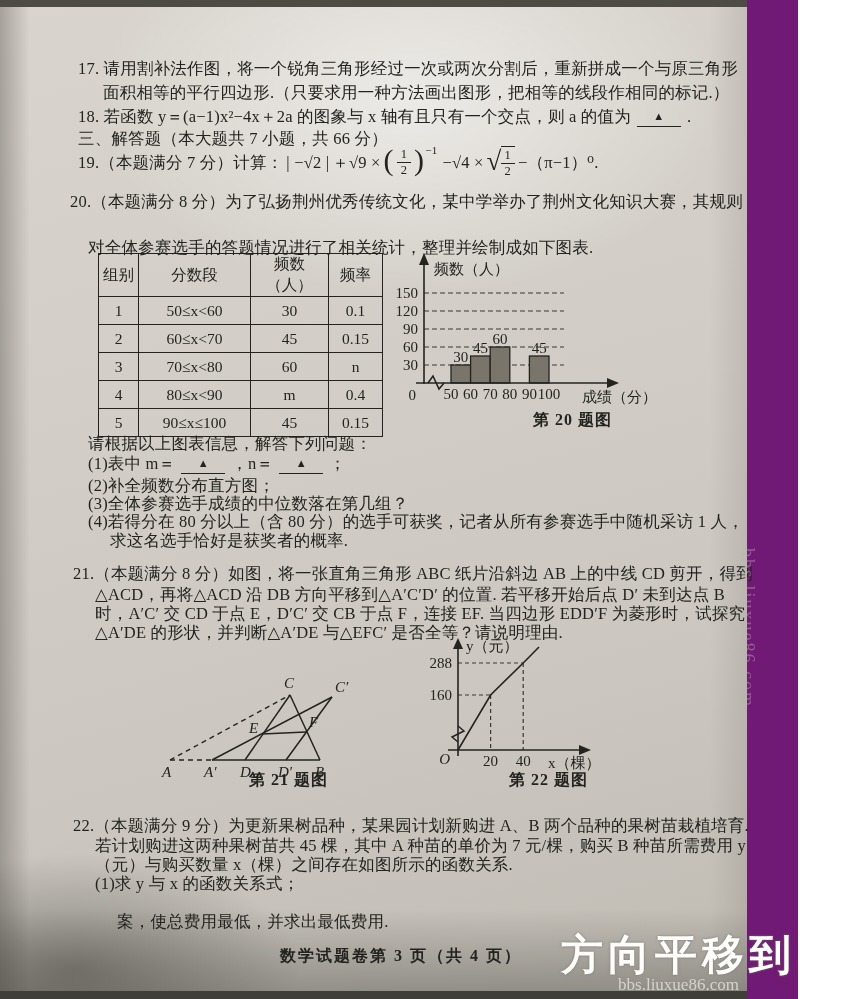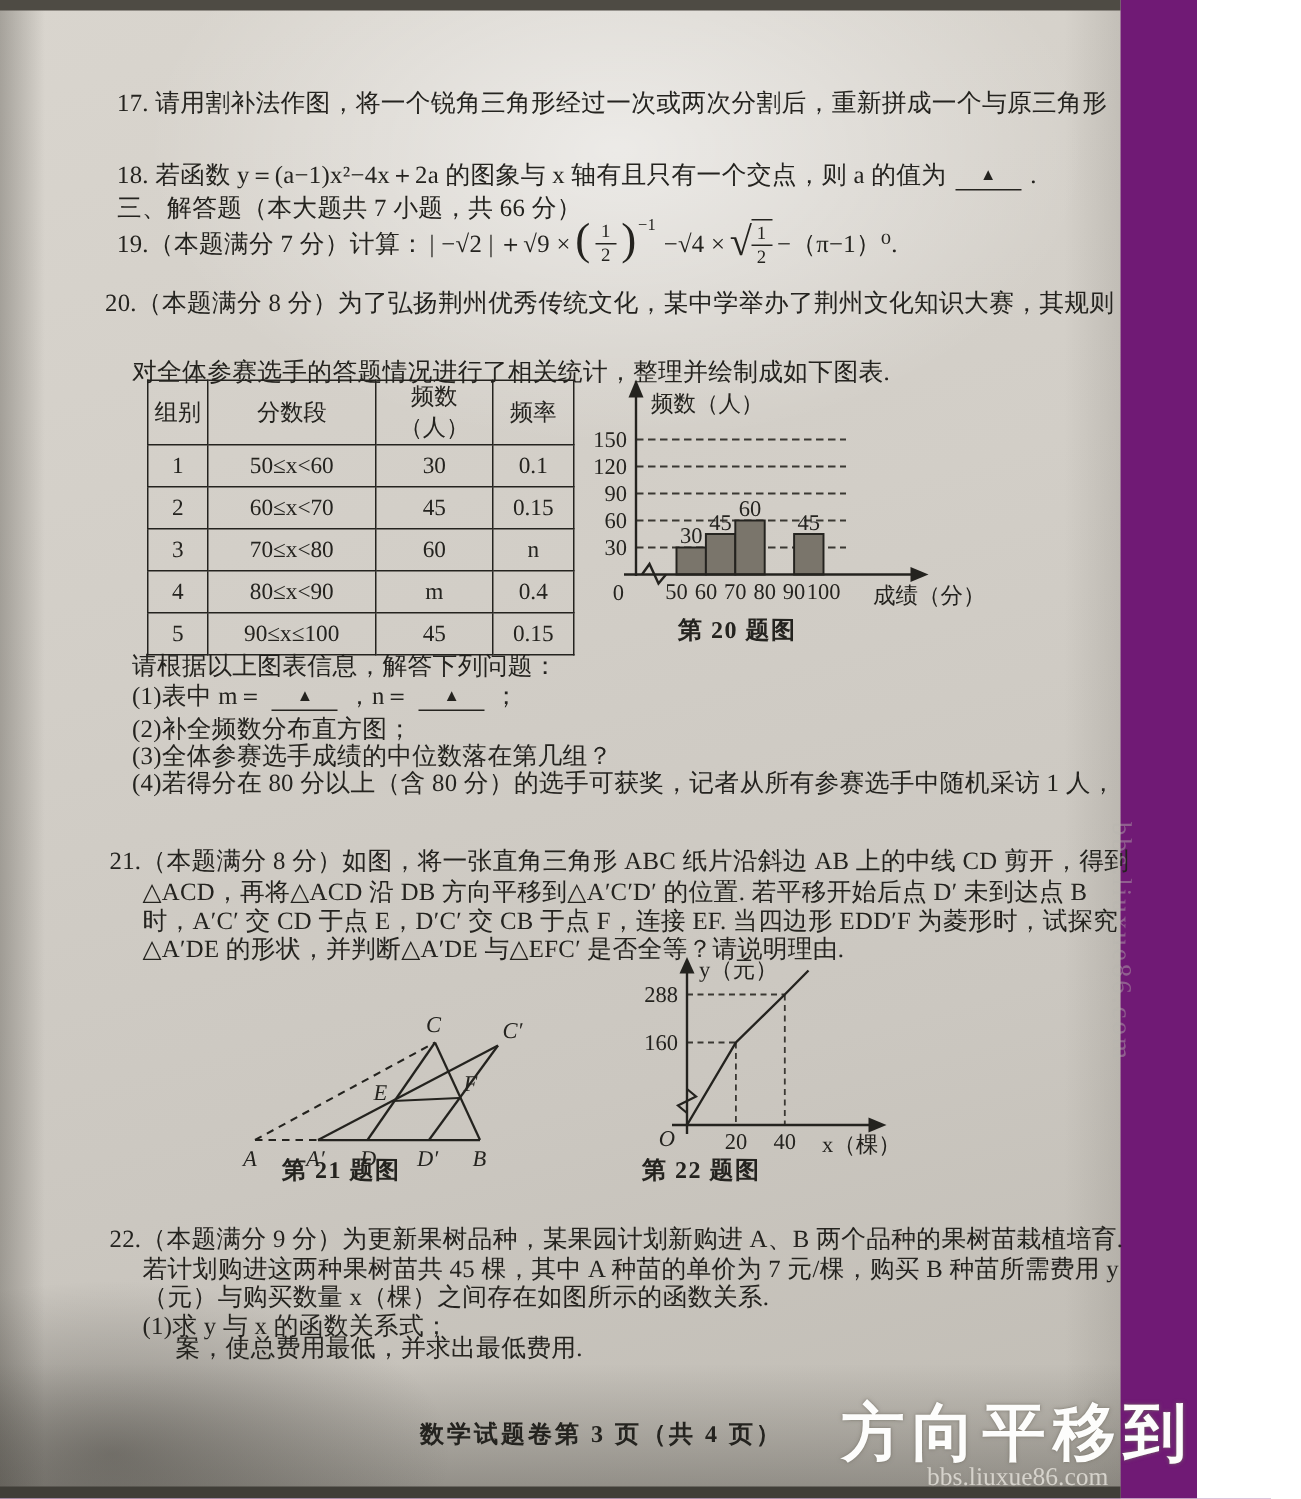--- a/index.html
+++ b/index.html
@@ -27,38 +27,39 @@
   .rad{font-size:27px;line-height:.9;margin-right:-4px;padding-bottom:2px}
   .radtop{border-top:1.4px solid #24231f;padding-top:1px}
   #t20{position:absolute;left:98px;top:253px;border-collapse:collapse;table-layout:fixed}
   #t20 th,#t20 td{border:1.7px solid #24231f;text-align:center;font-weight:normal;
                   font-size:15.5px;height:27px;padding:0 2px;font-family:"Liberation Serif",serif}
   #hist20{position:absolute;left:388px;top:250px;width:330px;height:180px}
   #line22{position:absolute;left:400px;top:638px;width:240px;height:152px}
   #fig21{position:absolute;left:148px;top:650px;width:260px;height:150px}
   svg text{font-family:"Liberation Serif","DejaVu Serif",serif;fill:#24231f}
   .fl{font-style:italic;font-size:15px}
-  .cap{position:absolute;font-size:16px;font-weight:bold;text-align:left;letter-spacing:1px}
+  .cap{position:absolute;font-size:16px;font-weight:bold;text-align:right;letter-spacing:1px}
   .ft{position:absolute;left:280px;top:946px;font-size:16px;font-weight:bold;letter-spacing:2px}
   .wm{position:absolute;right:2px;bottom:4px;z-index:5;text-align:center}
   .wm .t1{font-size:42px;font-weight:bold;color:#fdfdfc;letter-spacing:5px;
           text-shadow:0 0 3px rgba(120,115,105,.65),0 0 1px rgba(120,115,105,.85)}
   .wm .t2{font-size:17px;color:#d6d3cc;margin-top:-8px;text-shadow:0 0 2px rgba(150,145,135,.5)}
   .vwm{position:absolute;left:737px;top:548px;writing-mode:vertical-rl;font-size:18px;
        color:rgba(185,182,175,.45);letter-spacing:2px;z-index:4}
 </style>
 </head>
 <body>
 
 <div class="shot">
   <div class="paper">
     <div class="edge-top"></div>
     <div class="edge-bottom"></div>
 
     <div class="ln" style="left:78px;top:58px">17. 请用割补法作图，将一个锐角三角形经过一次或两次分割后，重新拼成一个与原三角形</div>
+    <div class="ln" style="left:103px;top:82px">面积相等的平行四边形.（只要求用一种方法画出图形，把相等的线段作相同的标记.）</div>
 
     <div class="ln" style="left:78px;top:106px">
       <span>18. 若函数 y＝(a−1)x²−4x＋2a 的图象与 x 轴有且只有一个交点，则 a 的值为</span><span class="blank"><span class="t">▲</span></span><span>.</span>
     </div>
 
     <div class="ln b" style="left:78px;top:128px">三、解答题（本大题共 7 小题，共 66 分）</div>
 
     <div class="ln fm" style="left:78px;top:146px">
       <span>19.（本题满分 7 分）计算：</span>
       <span>| −√2 |</span>
@@ -165,20 +166,21 @@
         </svg></div>
     <div class="cap" style="left:452px;top:410px;width:160px">第 20 题图</div>
 
     <div class="ln" style="left:88px;top:433px">请根据以上图表信息，解答下列问题：</div>
     <div class="ln" style="left:88px;top:453px">
       <span>(1)表中 m＝</span><span class="blank"><span class="t">▲</span></span><span>，n＝</span><span class="blank"><span class="t">▲</span></span><span>；</span>
     </div>
     <div class="ln" style="left:88px;top:475px">(2)补全频数分布直方图；</div>
     <div class="ln" style="left:88px;top:493px">(3)全体参赛选手成绩的中位数落在第几组？</div>
     <div class="ln" style="left:88px;top:511px">(4)若得分在 80 分以上（含 80 分）的选手可获奖，记者从所有参赛选手中随机采访 1 人，</div>
+    <div class="ln" style="left:110px;top:530px">求这名选手恰好是获奖者的概率.</div>
 
     <div class="ln" style="left:73px;top:563px">21.（本题满分 8 分）如图，将一张直角三角形 ABC 纸片沿斜边 AB 上的中线 CD 剪开，得到</div>
     <div class="ln" style="left:95px;top:584px">△ACD，再将△ACD 沿 DB 方向平移到△A′C′D′ 的位置. 若平移开始后点 D′ 未到达点 B</div>
     <div class="ln" style="left:95px;top:603px">时，A′C′ 交 CD 于点 E，D′C′ 交 CB 于点 F，连接 EF. 当四边形 EDD′F 为菱形时，试探究</div>
     <div class="ln" style="left:95px;top:622px">△A′DE 的形状，并判断△A′DE 与△EFC′ 是否全等？请说明理由.</div>
 
     <div id="fig21">
       <svg width="260" height="150" viewBox="0 0 260 150">
         <line x1="22" y1="110" x2="64" y2="110" stroke="#24231f" stroke-width="1.4" stroke-dasharray="5,4"></line>
         <line x1="22" y1="110" x2="142" y2="45" stroke="#24231f" stroke-width="1.4" stroke-dasharray="5,4"></line>
@@ -219,21 +221,21 @@
           <text x="50" y="126" text-anchor="end" font-size="15" font-style="italic">O</text>
           <text x="66" y="13" font-size="15">y（元）</text>
           <text x="148" y="130" font-size="15">x（棵）</text>
         </svg></div>
     <div class="cap" style="left:428px;top:770px;width:160px">第 22 题图</div>
 
     <div class="ln" style="left:73px;top:815px">22.（本题满分 9 分）为更新果树品种，某果园计划新购进 A、B 两个品种的果树苗栽植培育.</div>
     <div class="ln" style="left:95px;top:835px">若计划购进这两种果树苗共 45 棵，其中 A 种苗的单价为 7 元/棵，购买 B 种苗所需费用 y</div>
     <div class="ln" style="left:95px;top:854px">（元）与购买数量 x（棵）之间存在如图所示的函数关系.</div>
     <div class="ln" style="left:95px;top:873px">(1)求 y 与 x 的函数关系式；</div>
-    <div class="ln" style="left:117px;top:888px">案，使总费用最低，并求出最低费用.</div>
+    <div class="ln" style="left:117px;top:911px">案，使总费用最低，并求出最低费用.</div>
 
     <div class="ft">数学试题卷第 3 页（共 4 页）</div>
   </div>
 
   <div class="vwm">bbs.liuxue86.com</div>
 
   <div class="wm">
     <div class="t1">方向平移到</div>
     <div class="t2">bbs.liuxue86.com</div>
   </div>

